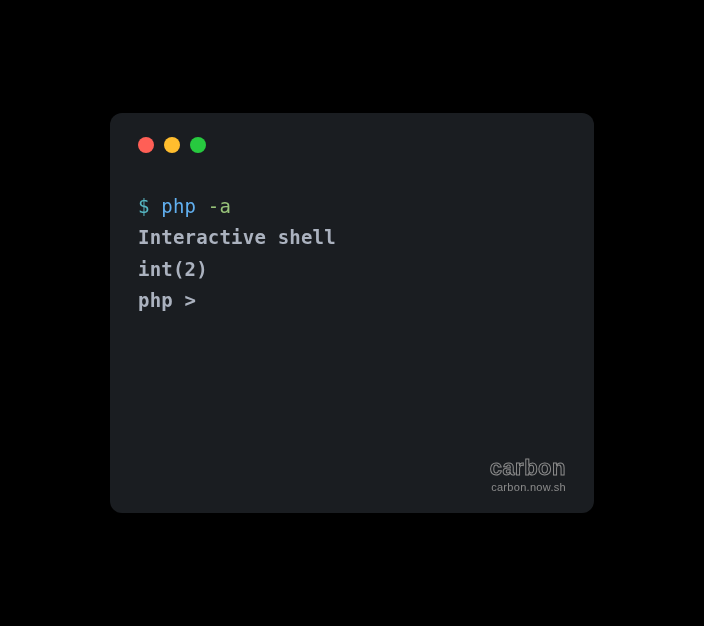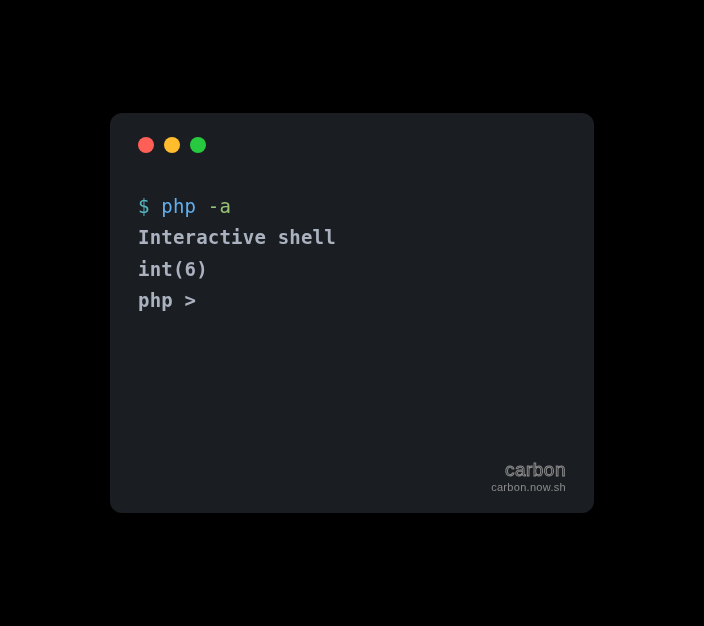--- a/index.html
+++ b/index.html
@@ -54,22 +54,22 @@
     .number { color: #e06c75; }
     .operator { color: #e06c75; }
     .watermark {
       position: absolute;
       bottom: 20px;
       right: 28px;
       text-align: right;
     }
     .watermark-title {
       font-family: -apple-system, sans-serif;
-      font-size: 19px;
-      font-weight: 400;
+      font-size: 22px;
+      font-weight: 700;
       color: transparent;
       -webkit-text-stroke: 1px #8b8b8b;
       letter-spacing: 0.5px;
       line-height: 1;
     }
     .watermark-url {
       font-family: -apple-system, sans-serif;
       font-size: 11px;
       color: #8b8b8b;
       margin-top: 2px;
@@ -82,20 +82,20 @@
 <div class="window">
   <div class="traffic-lights">
     <div class="traffic-light red"></div>
     <div class="traffic-light yellow"></div>
     <div class="traffic-light green"></div>
   </div>
   <div class="code">
     <div class="code-line"><span class="prompt-dollar">$ </span><span class="php-cmd">php </span><span class="flag">-a</span></div>
     <div class="code-line gray-text">Interactive shell</div>
     <div class="code-line"></div>
-    <div class="code-line gray-text">int(6)</div>
+    <div class="code-line gray-text">int(2)</div>
     <div class="code-line gray-text">php &gt; </div>
   </div>
   <div class="watermark">
     <div class="watermark-title">carbon</div>
     <div class="watermark-url">carbon.now.sh</div>
   </div>
 </div>
 
 </body></html>

